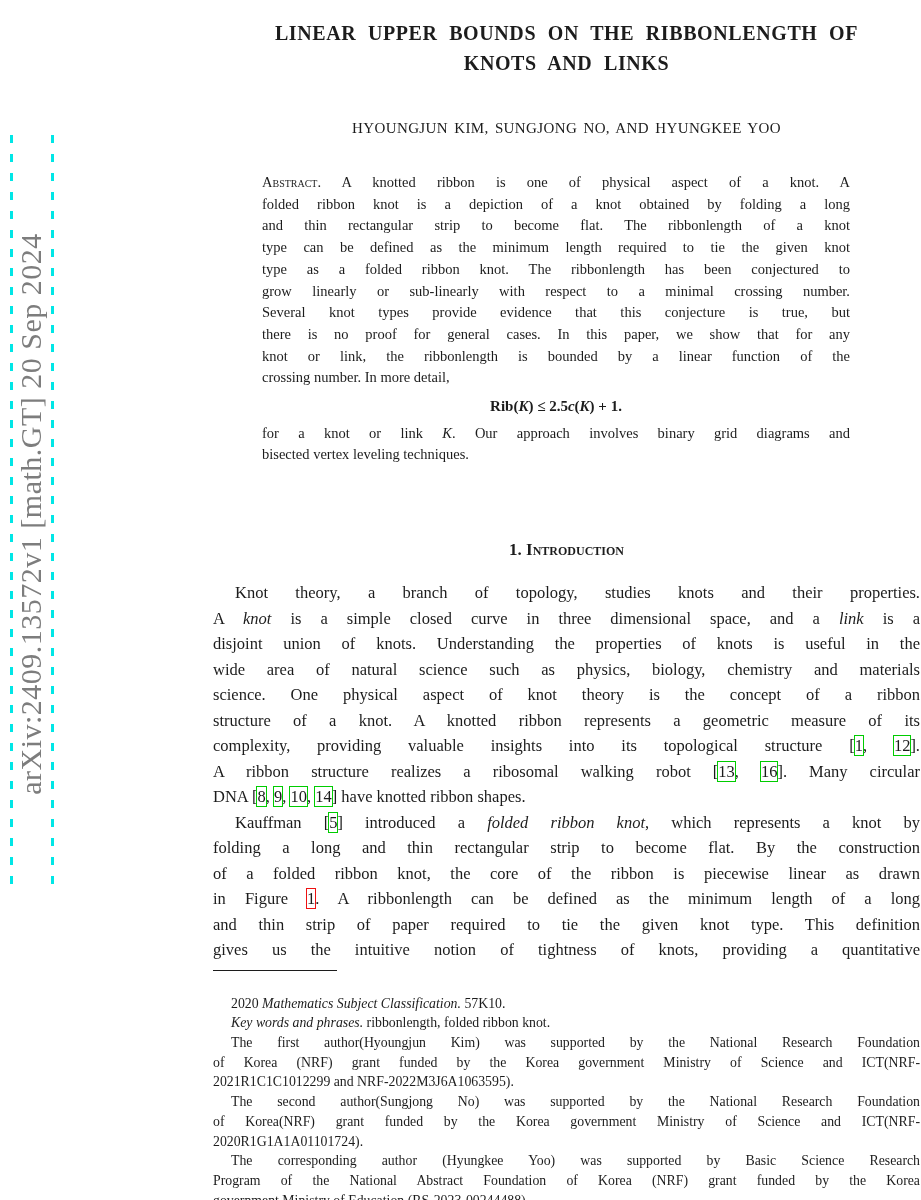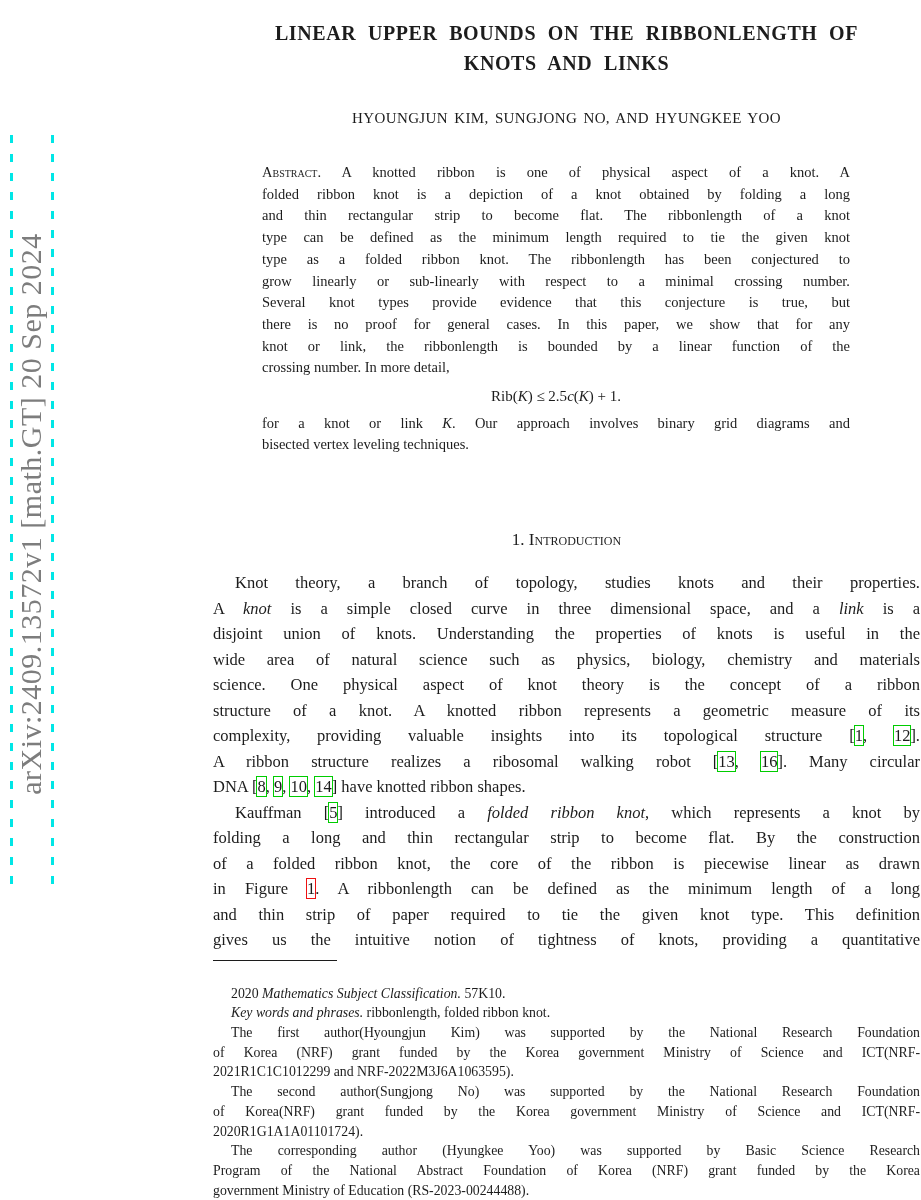--- a/index.html
+++ b/index.html
@@ -28,38 +28,38 @@
     color: var(--gray);
   }
   
   .content { position: absolute; left: 213px; top: 0; width: 707px; }
   .title {
     padding-top: 18px; text-align: center;
     font-weight: bold; font-size: 20px; line-height: 30px;
     letter-spacing: 0.6px; word-spacing: 6px;
   }
   .authors {
-    margin-top: 30px; text-align: center;
+    margin-top: 40px; text-align: center;
     font-size: 15px; line-height: 20px; letter-spacing: 0.4px; word-spacing: 2px;
   }
   .abstract {
     margin: 34px 0 15px 49px; width: 588px;
     font-size: 14.5px; line-height: 21.7px;
   }
   .abstract .ctr { margin: 7px 0 5px; font-size: 15px; }
   .heading { margin-top: 72px; text-align: center; font-size: 17px; line-height: 24px; }
   .body { font-size: 16.5px; line-height: 25.5px; }
   .para1 { margin-top: 18px; }
   .fnrule { margin-top: 7px; width: 124px; border-top: 1.6px solid #1c1c1c; }
   .fns { margin-top: 23px; font-size: 13.8px; line-height: 19.7px; }
   .pageno { margin-top: 9px; text-align: center; font-size: 15px; }
   
   .ln { min-height: 1em; }
   .just { text-align: justify; text-align-last: justify; }
-  .ctr  { text-align: left; text-align-last: center; }
+  .ctr  { text-align: left; text-align-last: center; font-weight: bold; }
   .ind  { text-indent: 22px; }
   .fns .ind { text-indent: 18px; }
   .i  { font-style: italic; }
   .sc { font-variant: small-caps; }
   .g  { outline: 1.5px solid var(--green); outline-offset: 0.5px; }
   .r  { outline: 1.5px solid var(--red); outline-offset: 0.5px; }
 </style>
 </head>
 <body>
 

